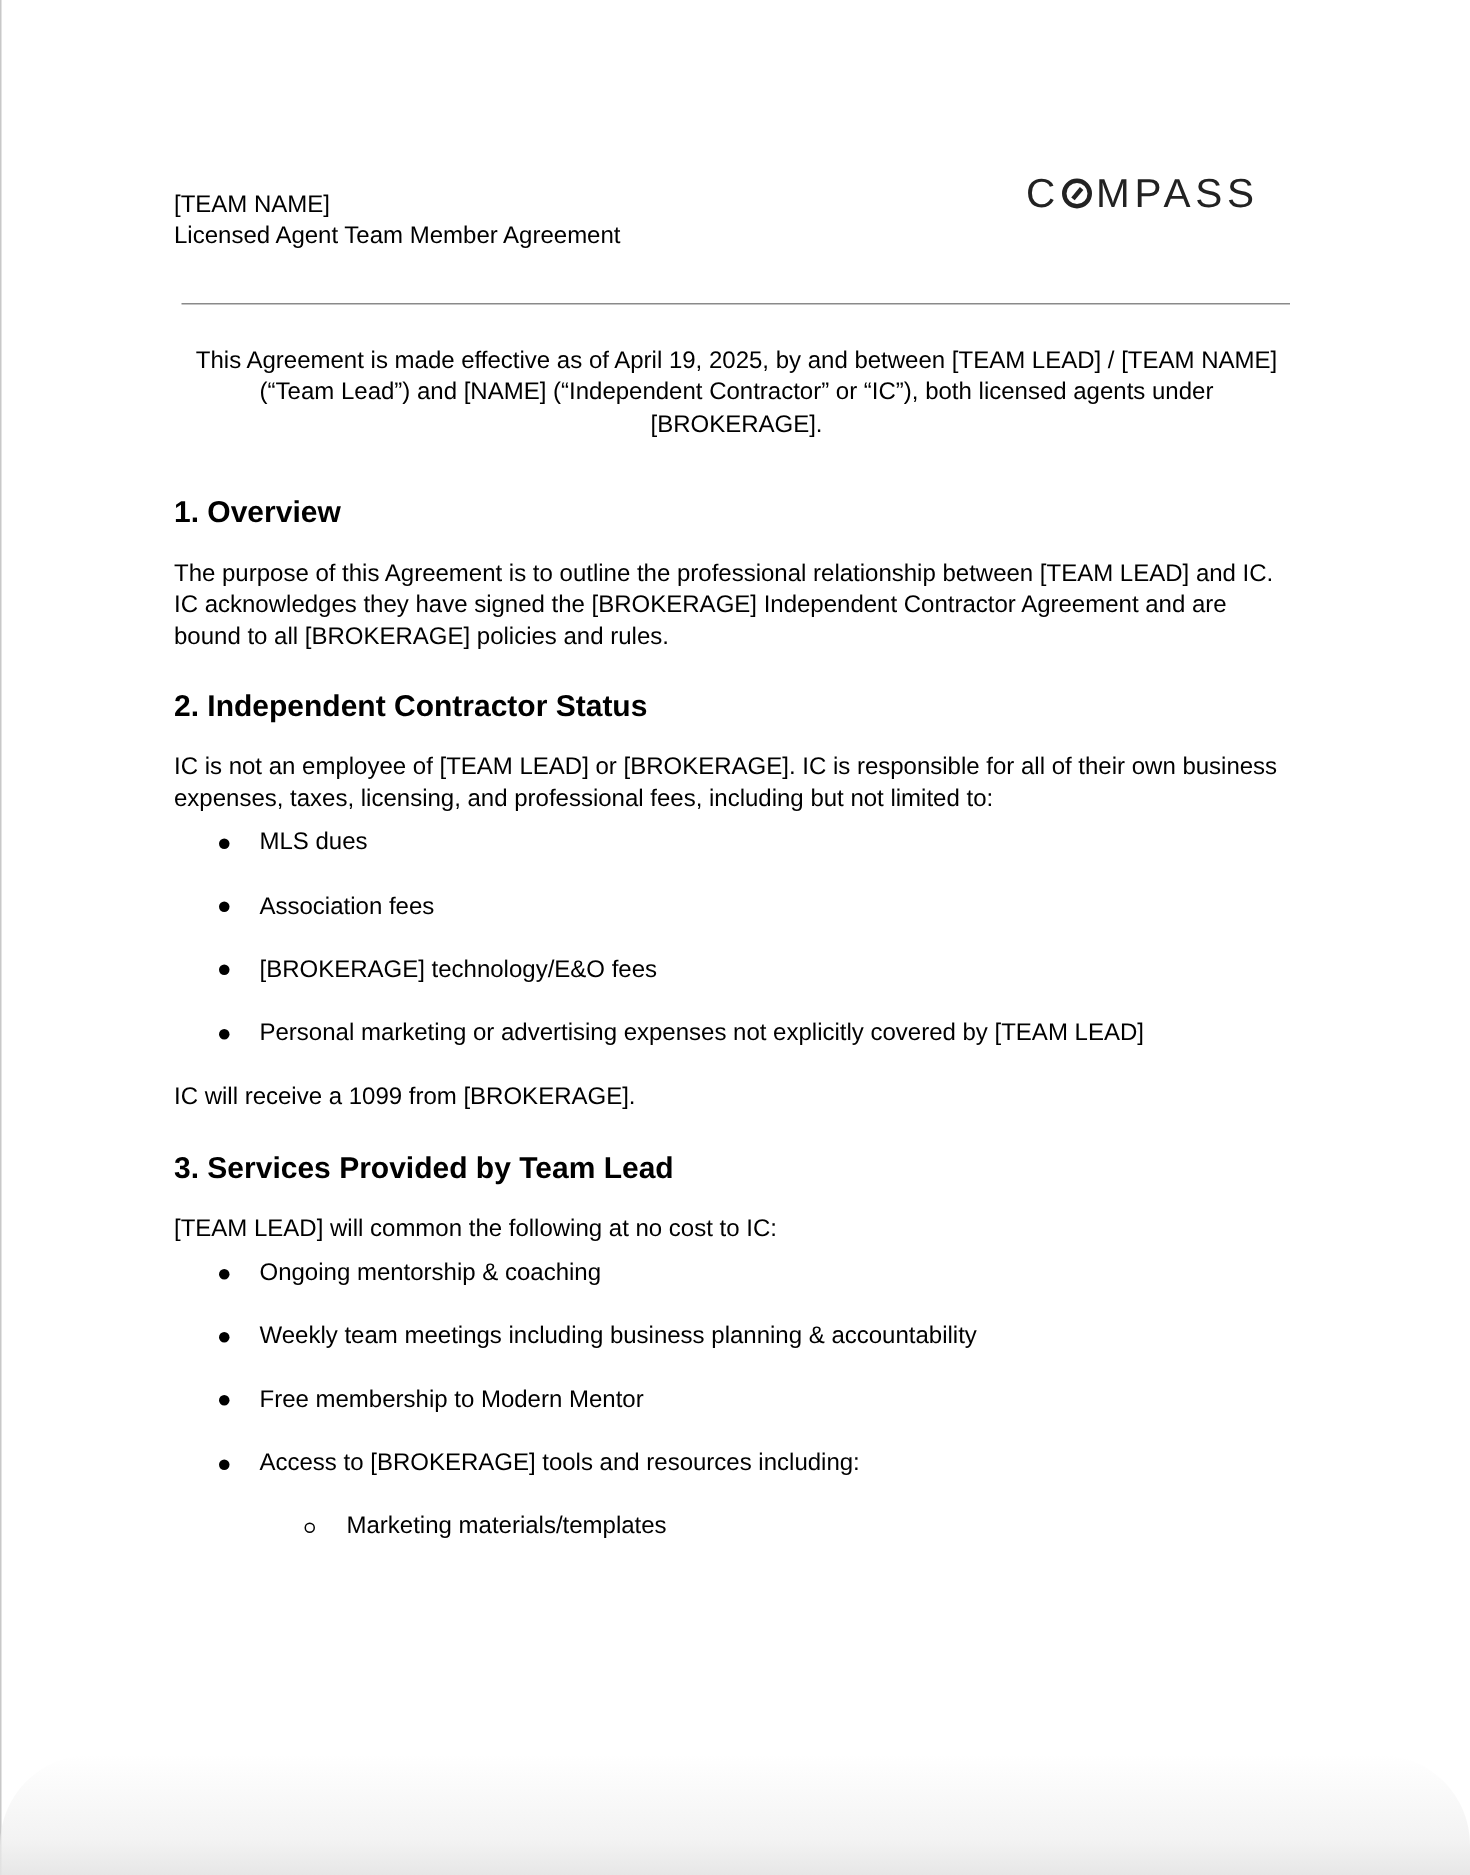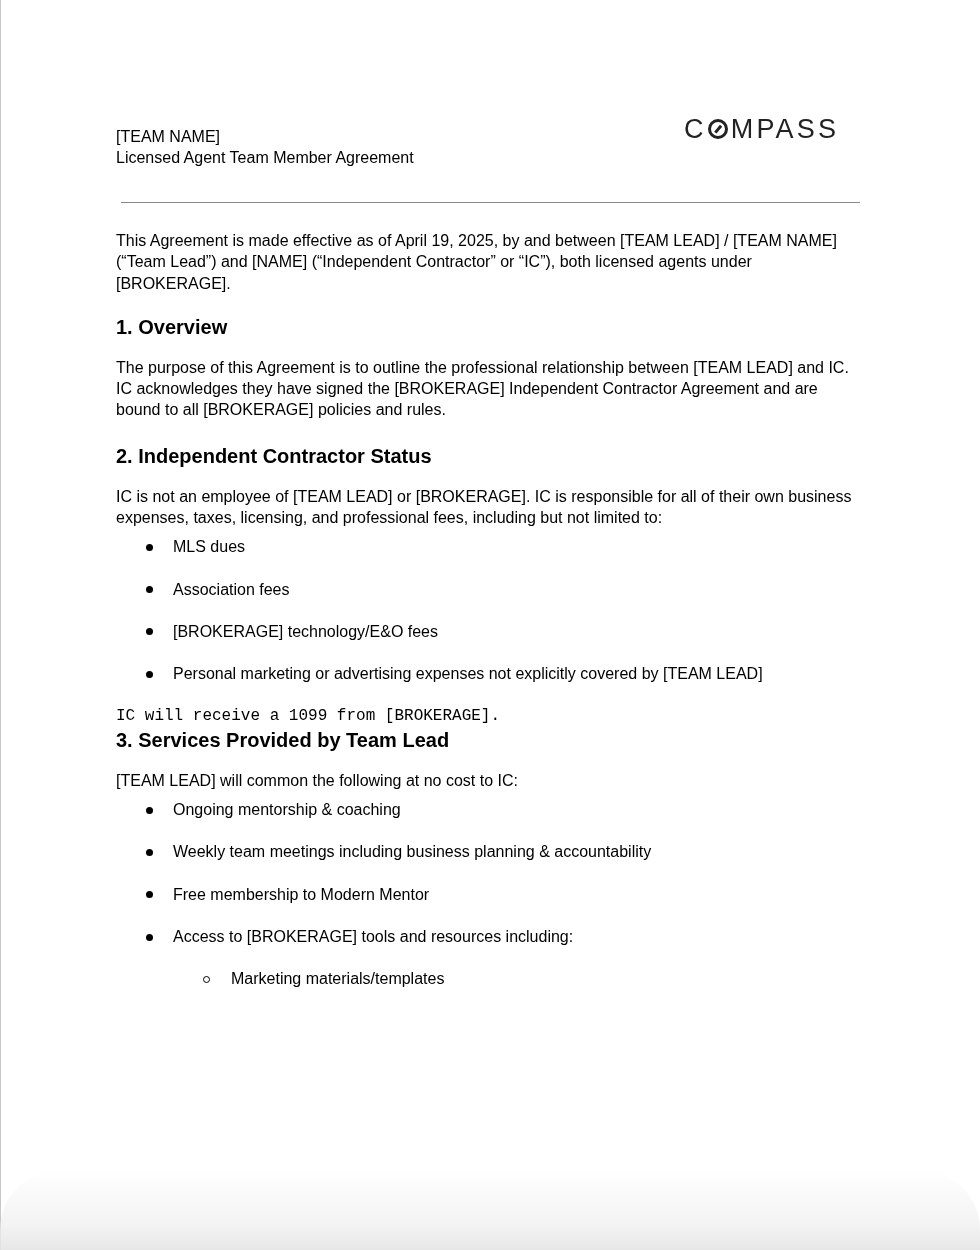--- a/index.html
+++ b/index.html
@@ -98,22 +98,22 @@
       margin: 0;
       font-size: 16px;
       line-height: 21.3px;
     }
     h2 {
       margin: 0;
       font-size: 20px;
       font-weight: 700;
       line-height: 26px;
     }
-    .intro { margin-top: 0; }
-    .h1sec { margin-top: 20px; }
+    .intro { margin-top: 0; text-align: center; }
+    .h1sec { margin-top: 35px; }
     .p1 { margin-top: 17px; }
     .h2sec { margin-top: 22px; }
     .p2 { margin-top: 17px; }
     ul.bullets {
       list-style: none;
       margin: 8px 0 0 0;
       padding: 0;
     }
     ul.bullets li {
       position: relative;
@@ -146,22 +146,22 @@
     ul.sub li .circle {
       position: absolute;
       left: 87px;
       top: 8px;
       width: 5px;
       height: 5px;
       border: 1.2px solid #000000;
       border-radius: 50%;
       box-sizing: content-box;
     }
-    .p-1099 { margin-top: 19px; font-family: Liberation Mono, monospace; }
-    .h3sec { }
+    .p-1099 { margin-top: 19px; }
+    .h3sec { margin-top: 24px; }
     .p3 { margin-top: 17px; }
   </style>
 </head>
 <body>
 
 <div class="page">
   <div class="left-edge"></div>
 
   <div class="header-left">
     <div>[TEAM NAME]</div>

